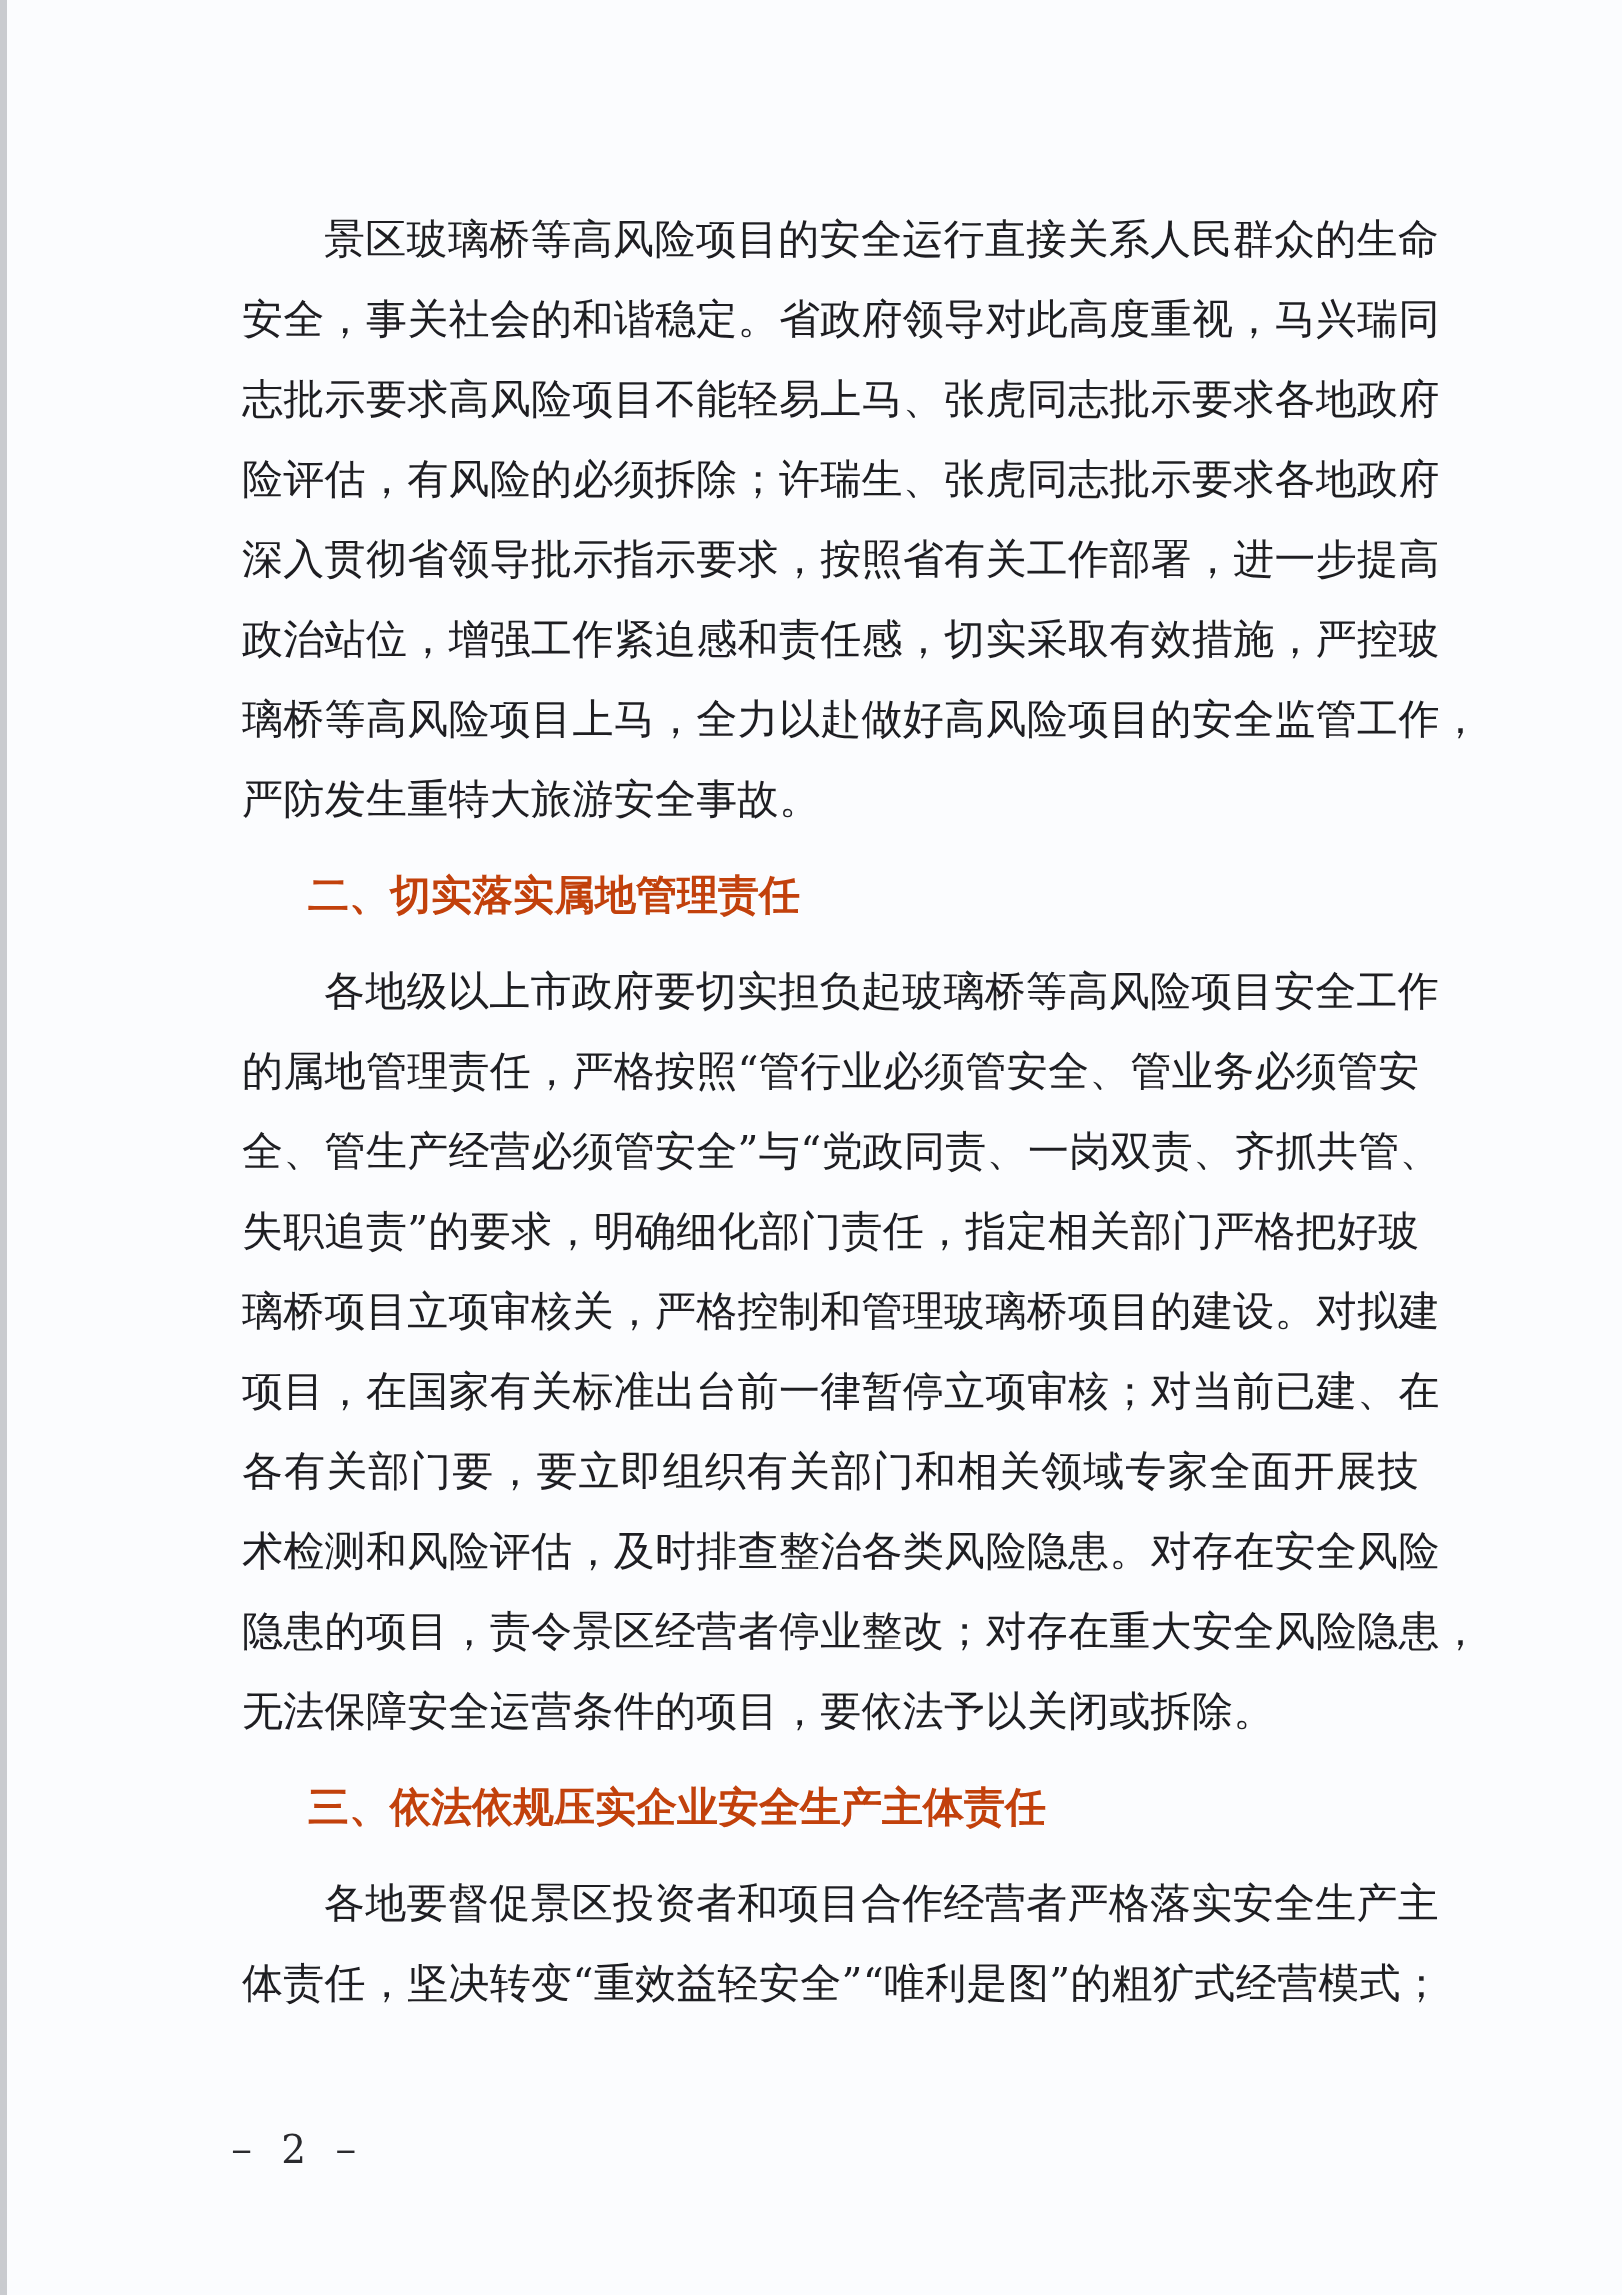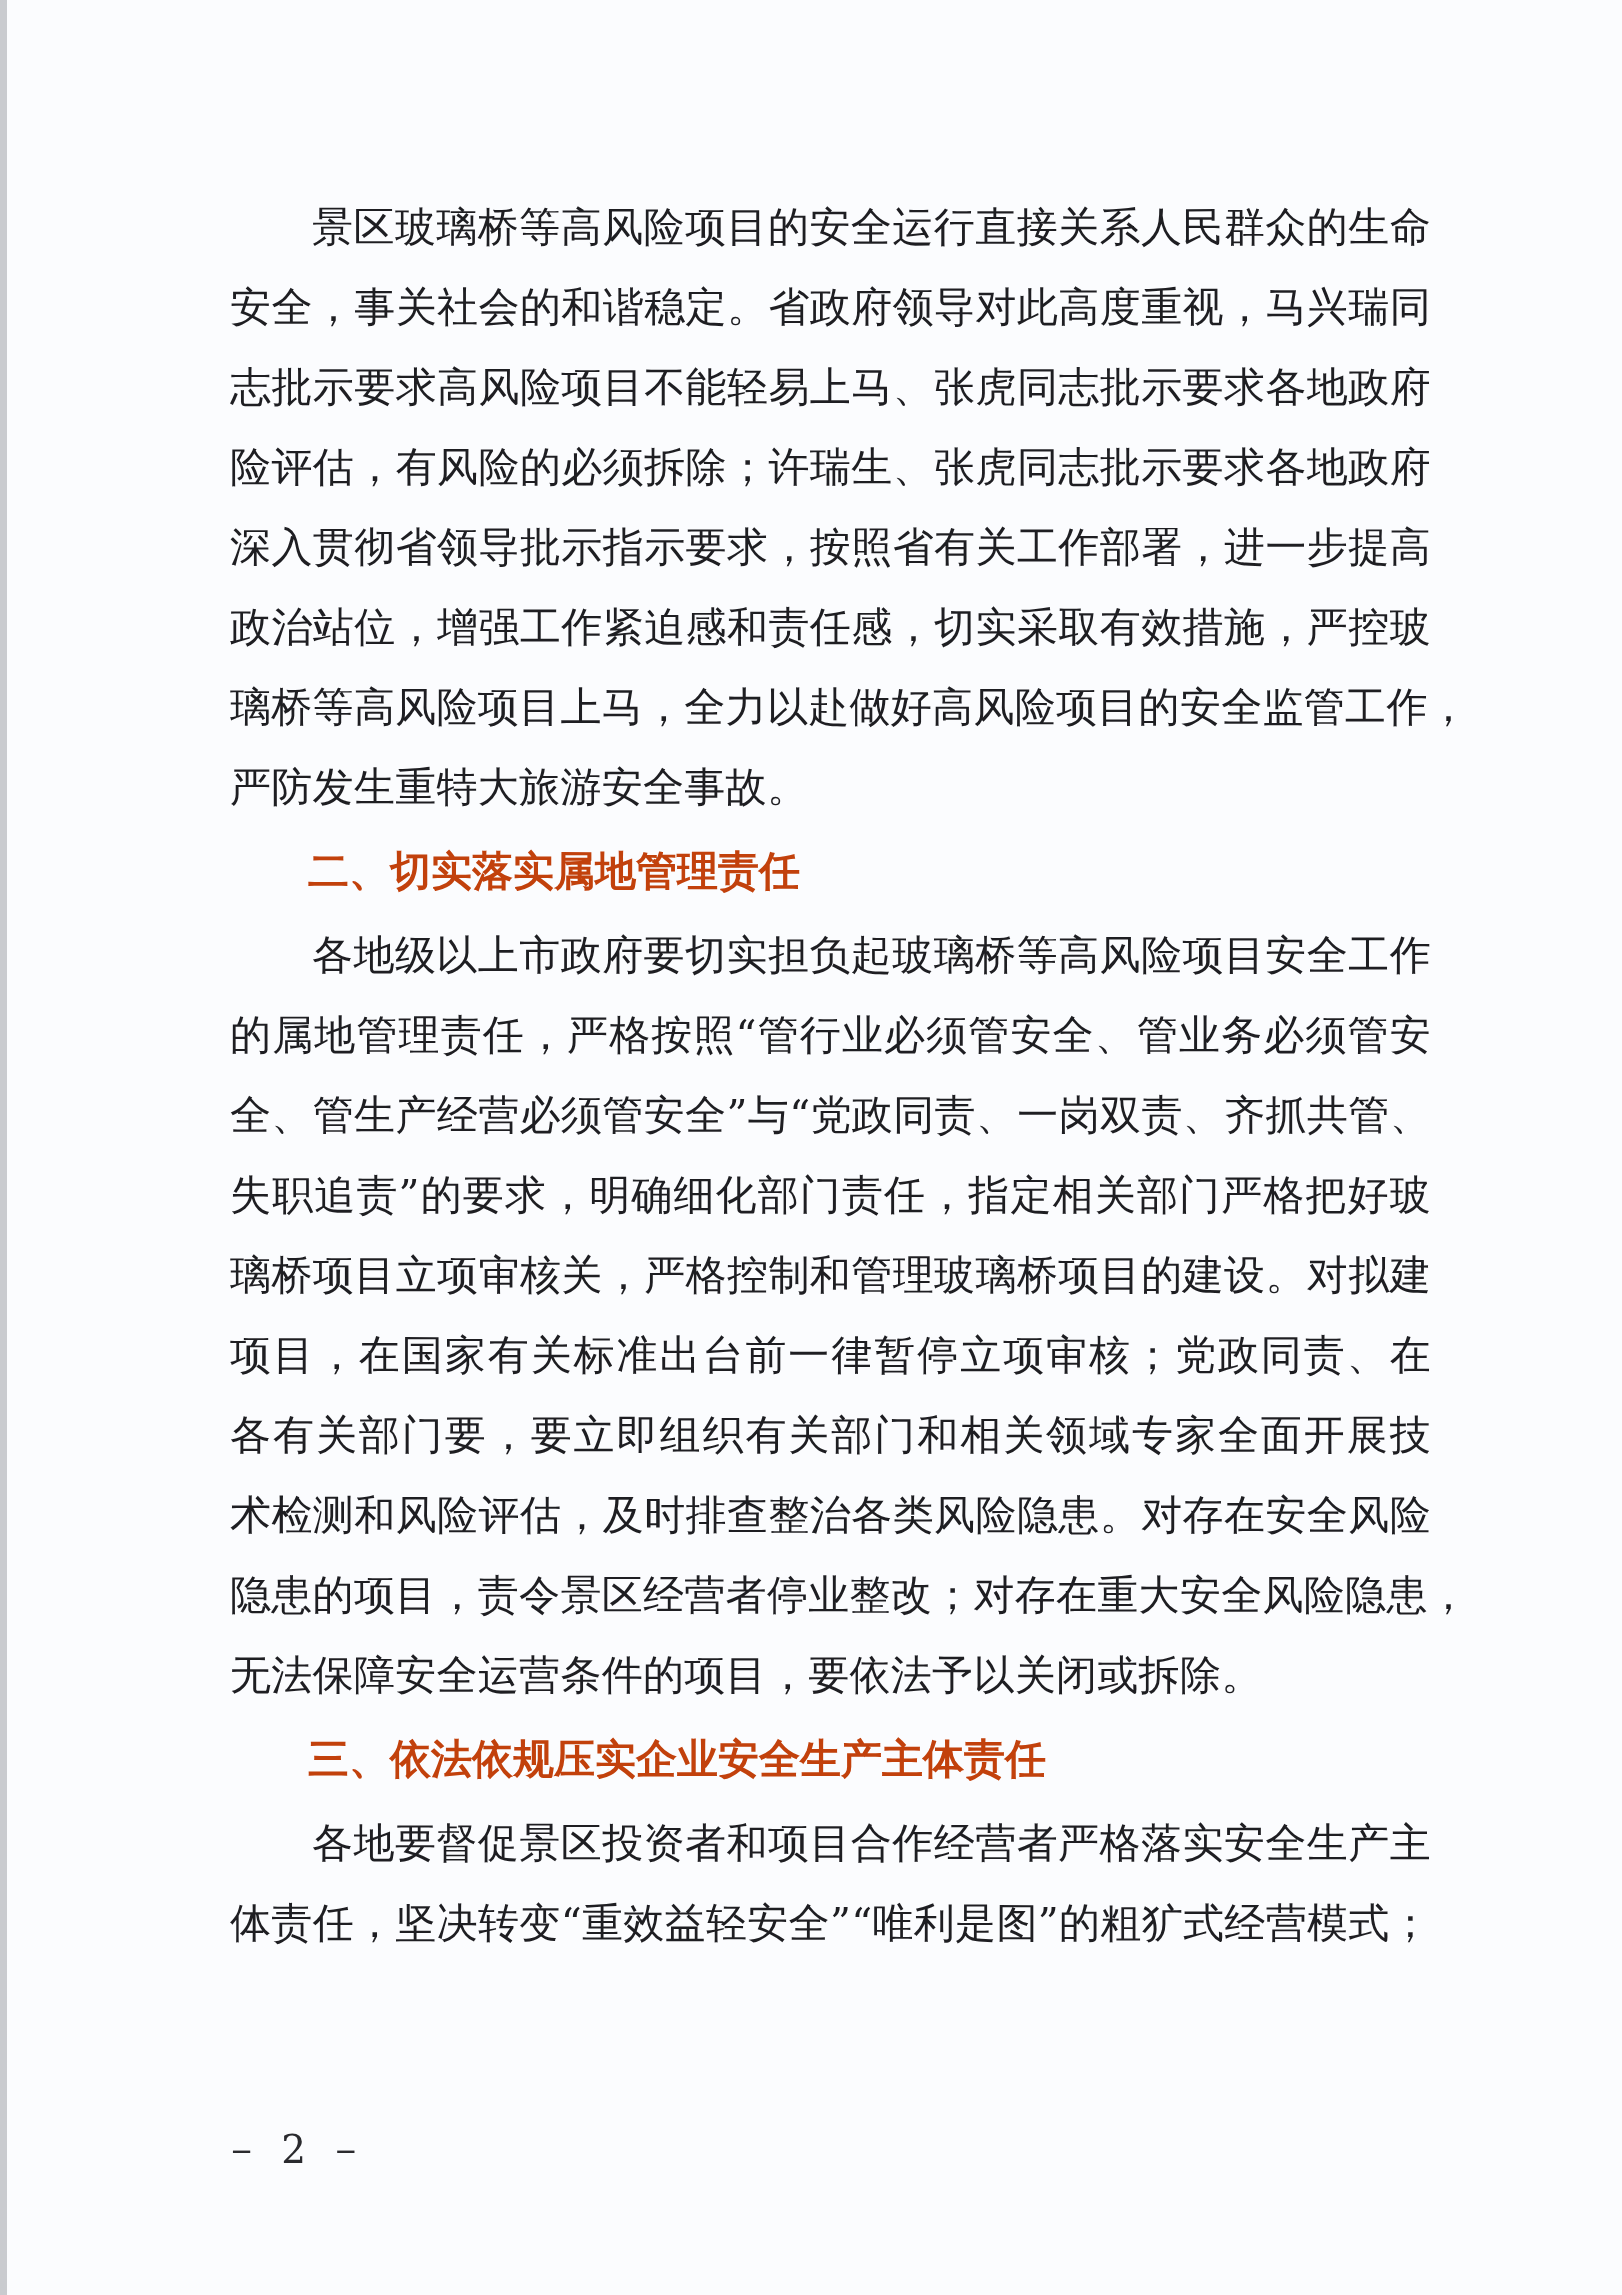--- a/index.html
+++ b/index.html
@@ -30,21 +30,21 @@
   }
   .line {
     height: 80px;
     line-height: 80px;
     font-size: 41px;
     white-space: nowrap;
     font-family: "DejaVu Serif", "Liberation Serif", serif;
     letter-spacing: 0.3px;
   }
   .para {
-    margin: 4px;
+    margin: 16px;
   }
   .para .line.first {
     text-indent: 82px;
   }
   .para .line.justify {
     text-align: justify;
     text-align-last: justify;
   }
   .heading {
     height: 80px;
@@ -88,21 +88,21 @@
   </div>
 
   <h2 class="heading">二、切实落实属地管理责任</h2>
 
   <div class="para">
     <div class="line first justify">各地级以上市政府要切实担负起玻璃桥等高风险项目安全工作</div>
     <div class="line justify">的属地管理责任，严格按照“管行业必须管安全、管业务必须管安</div>
     <div class="line justify">全、管生产经营必须管安全”与“党政同责、一岗双责、齐抓共管、</div>
     <div class="line justify">失职追责”的要求，明确细化部门责任，指定相关部门严格把好玻</div>
     <div class="line justify">璃桥项目立项审核关，严格控制和管理玻璃桥项目的建设。对拟建</div>
-    <div class="line justify">项目，在国家有关标准出台前一律暂停立项审核；党政同责、在</div>
+    <div class="line justify">项目，在国家有关标准出台前一律暂停立项审核；对当前已建、在</div>
     <div class="line justify">各有关部门要，要立即组织有关部门和相关领域专家全面开展技</div>
     <div class="line justify">术检测和风险评估，及时排查整治各类风险隐患。对存在安全风险</div>
     <div class="line justify">隐患的项目，责令景区经营者停业整改；对存在重大安全风险隐患，</div>
     <div class="line">无法保障安全运营条件的项目，要依法予以关闭或拆除。</div>
   </div>
 
   <h2 class="heading">三、依法依规压实企业安全生产主体责任</h2>
 
   <div class="para">
     <div class="line first justify">各地要督促景区投资者和项目合作经营者严格落实安全生产主</div>

